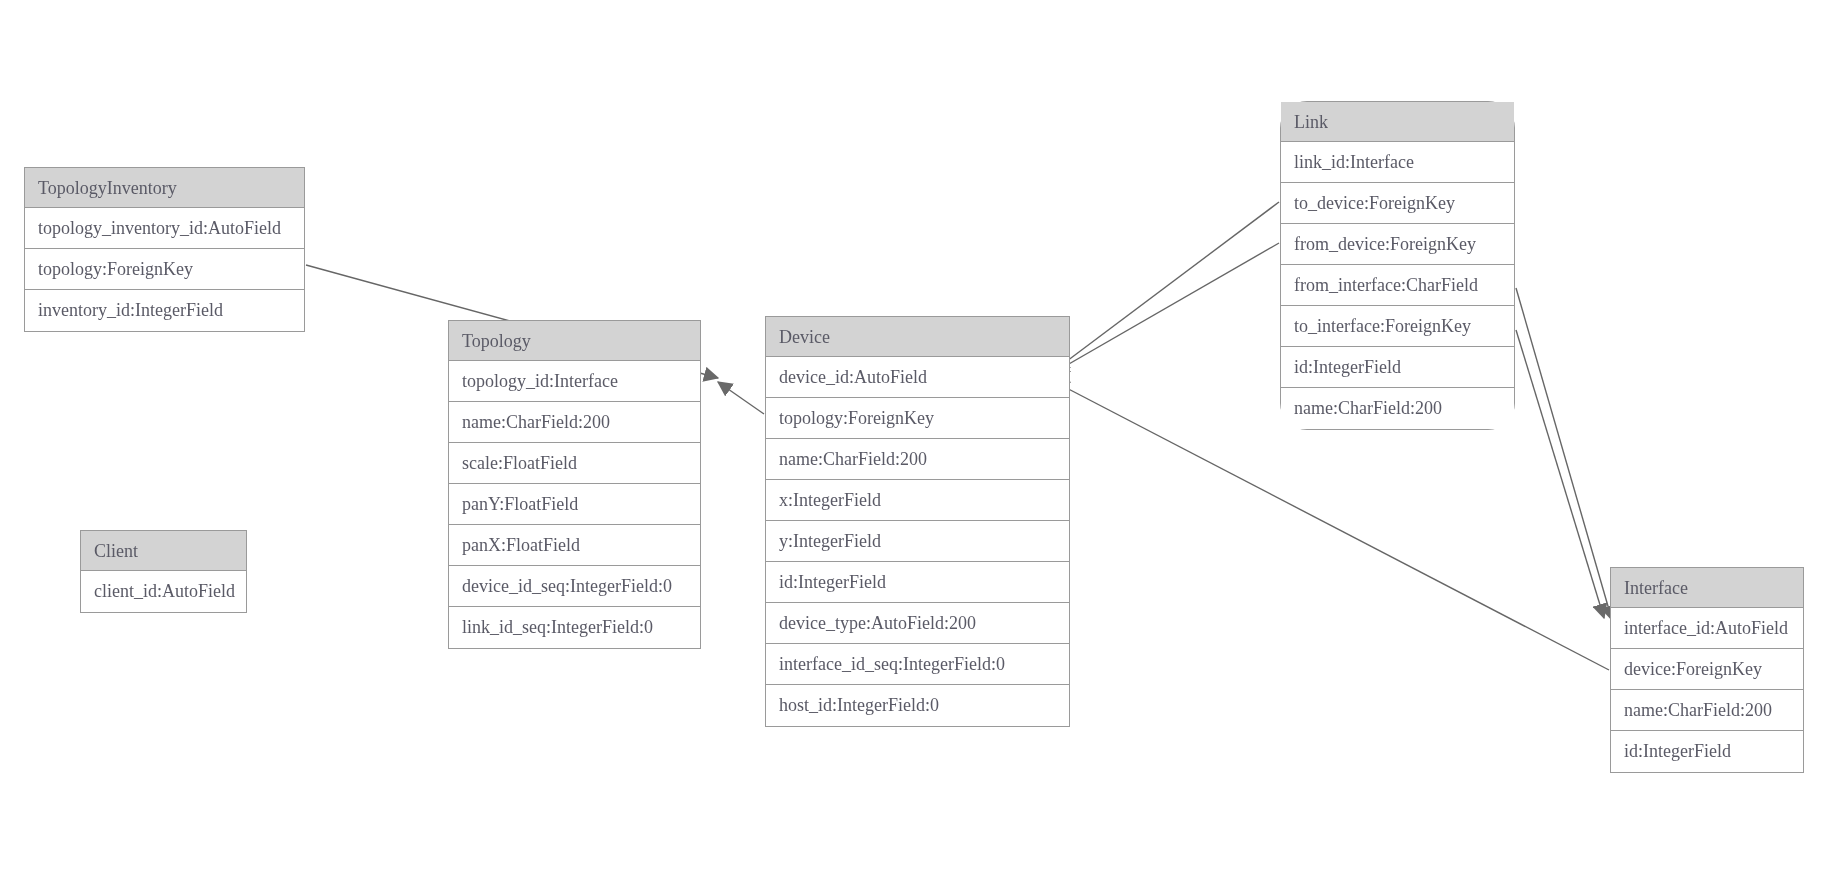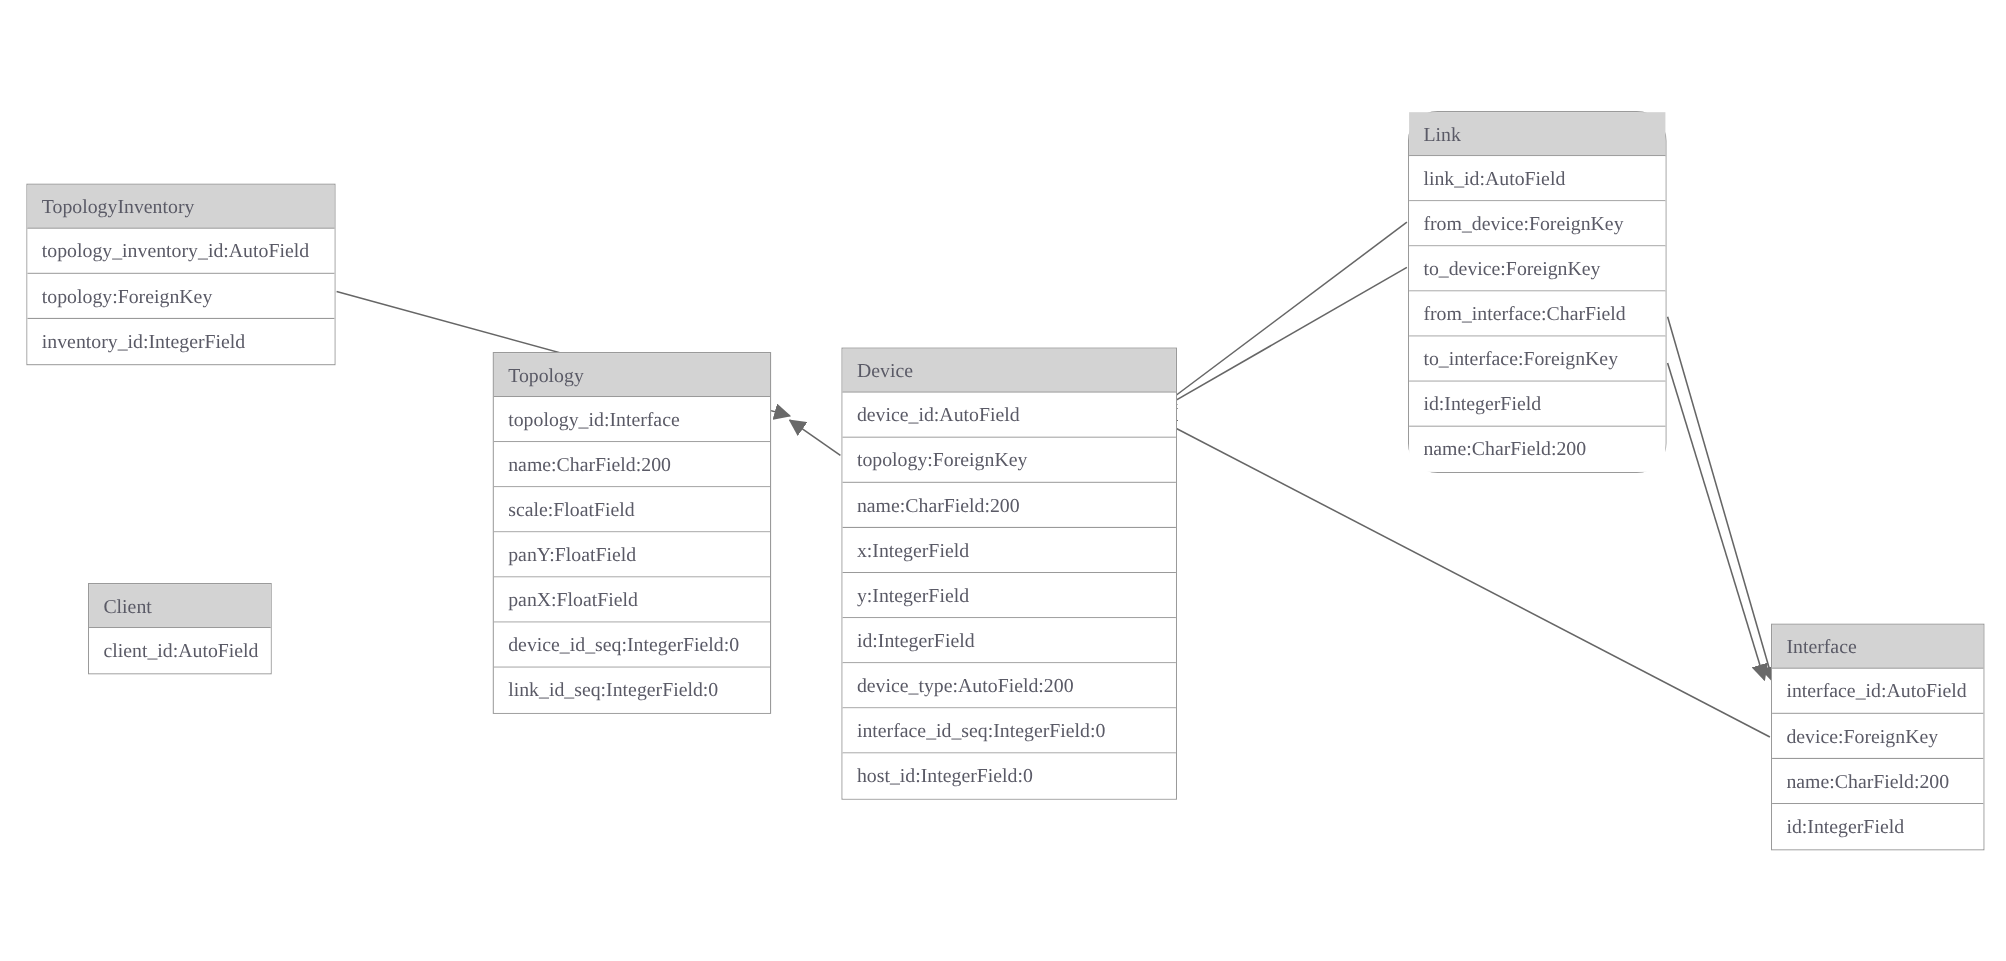--- a/index.html
+++ b/index.html
@@ -116,23 +116,23 @@
     <div class="entity-row">x:IntegerField</div>
     <div class="entity-row">y:IntegerField</div>
     <div class="entity-row">id:IntegerField</div>
     <div class="entity-row">device_type:AutoField:200</div>
     <div class="entity-row">interface_id_seq:IntegerField:0</div>
     <div class="entity-row">host_id:IntegerField:0</div>
   </div>
 
   <div class="entity" style="left:1280px; top:101px; width:235px;border-radius:27px;">
     <div class="entity-header">Link</div>
-    <div class="entity-row">link_id:AutoField</div>
+    <div class="entity-row">link_id:Interface</div>
+    <div class="entity-row">to_device:ForeignKey</div>
     <div class="entity-row">from_device:ForeignKey</div>
-    <div class="entity-row">to_device:ForeignKey</div>
     <div class="entity-row">from_interface:CharField</div>
     <div class="entity-row">to_interface:ForeignKey</div>
     <div class="entity-row">id:IntegerField</div>
     <div class="entity-row">name:CharField:200</div>
   </div>
 
   <div class="entity" style="left:1610px; top:567px; width:194px;">
     <div class="entity-header">Interface</div>
     <div class="entity-row">interface_id:AutoField</div>
     <div class="entity-row">device:ForeignKey</div>

